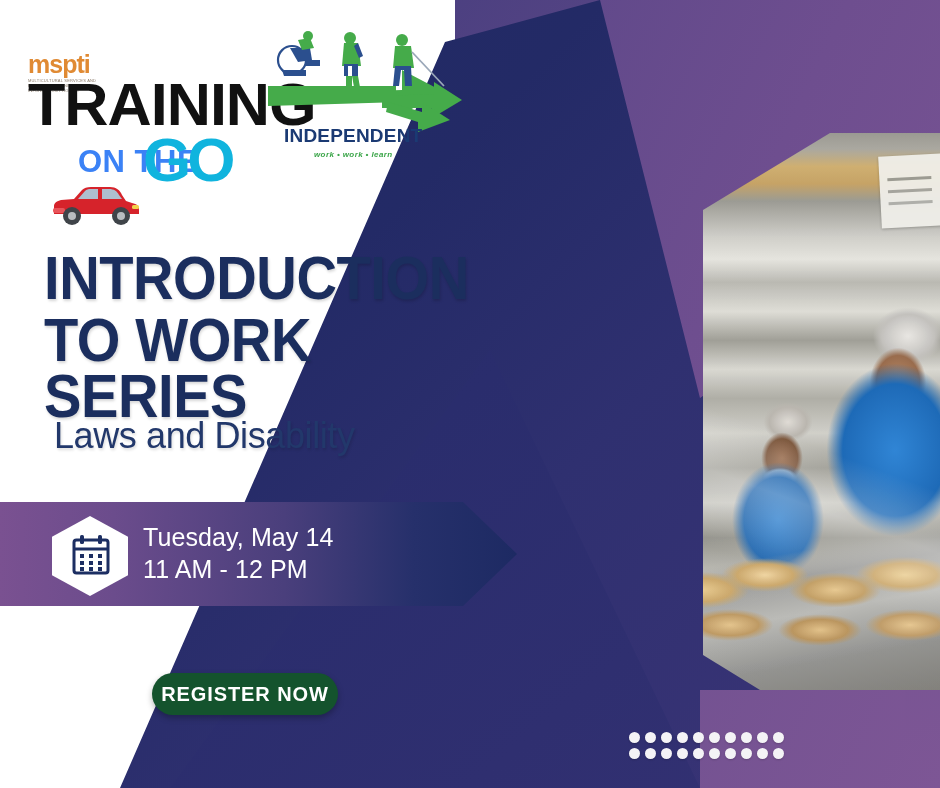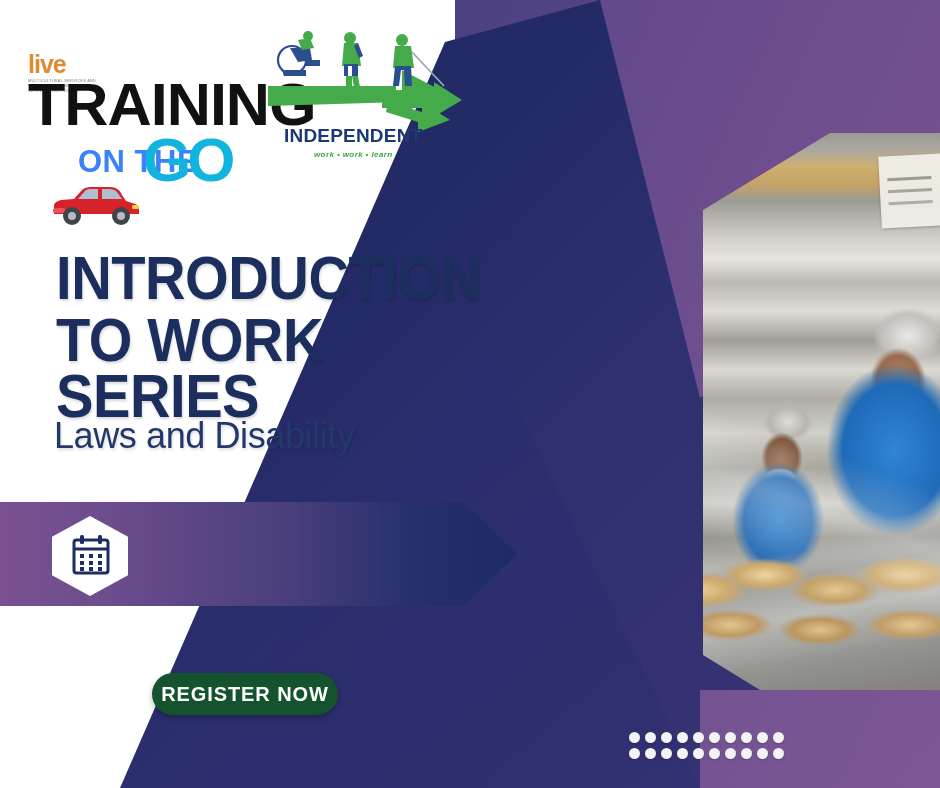--- a/index.html
+++ b/index.html
@@ -132,21 +132,20 @@
   .ift .l1{position:absolute;left:22px;top:78px;font-size:19px;font-weight:bold;color:#1b3a73;letter-spacing:.2px;margin-top:17px;}
   .ift .l2{position:absolute;left:22px;top:99px;font-size:15.5px;font-weight:bold;color:#1b3a73;letter-spacing:.2px;}
   .ift .l3{position:absolute;left:52px;top:120px;font-size:8px;font-weight:bold;font-style:italic;color:#3aa548;letter-spacing:.4px;}
 
   
   .headline{
     position:absolute;left:44px;top:250px;width:470px;
     color:#1b2e5e;font-weight:bold;line-height:.92;
     letter-spacing:-0.5px;
     text-shadow:1px 2px 3px rgba(0,0,0,0.16);
-    margin-left:12px;
   }
   .headline .l1{font-size:61px;transform:scaleX(0.92);transform-origin:left;display:block;}
   .headline .l2{font-size:61px;transform:scaleX(0.92);transform-origin:left;display:block;margin-top:6px;}
   .subhead{
     position:absolute;left:54px;top:415px;width:470px;
     color:#22386b;font-weight:normal;font-size:36px;letter-spacing:-0.4px;
     text-shadow:1px 2px 3px rgba(0,0,0,0.14);
   }
 
   
@@ -196,21 +195,21 @@
   <div class="purple-rightedge"></div>
 
   <div class="photo-wrap">
     <div class="photo"></div>
     <div class="photo-sign"></div>
   </div>
 
   <div class="logo-block">
 
     <div class="mspti">
-      <div class="word">live</div>
+      <div class="word">mspti</div>
       <div class="sub">MULTICULTURAL SERVICES AND PROGRAMS TRAINING AND INFORMATION PROJECT</div>
     </div>
 
     <div class="training">TRAINING</div>
     <div class="onthe">ON THE</div>
     <div class="go">GO</div>
 
     <svg class="car" viewBox="0 0 96 48">
       <path d="M6 34 L6 26 C6 23 9 21 13 20 L26 19 L34 10 C36 8 39 7 43 7 L62 7 C68 7 72 10 74 15 L78 21 L84 23 C89 24 91 26 91 30 L91 34 Z" fill="#d6232b"></path>
       <path d="M30 19 L37 11 C38.5 9.5 40 9 43 9 L50 9 L50 19 Z" fill="#aebfd0"></path>
@@ -273,20 +272,24 @@
         <rect x="17" y="19" width="4" height="4"></rect>
         <rect x="26" y="19" width="4" height="4"></rect>
       <rect x="8" y="26" width="4" height="4"></rect>
         <rect x="17" y="26" width="4" height="4"></rect>
         <rect x="26" y="26" width="4" height="4"></rect>
       <rect x="8" y="32" width="4" height="4"></rect>
         <rect x="17" y="32" width="4" height="4"></rect>
         <rect x="26" y="32" width="4" height="4"></rect>
     </g>
   </svg>
+  <div class="date-text">
+    <div class="d1">Tuesday, May 14</div>
+    <div class="d2">11 AM - 12 PM</div>
+  </div>
 
   <button class="register">REGISTER NOW</button>
 
   <div class="dots" id="dotgrid">
       <i></i>
       <i></i>
       <i></i>
       <i></i>
       <i></i>
       <i></i>

